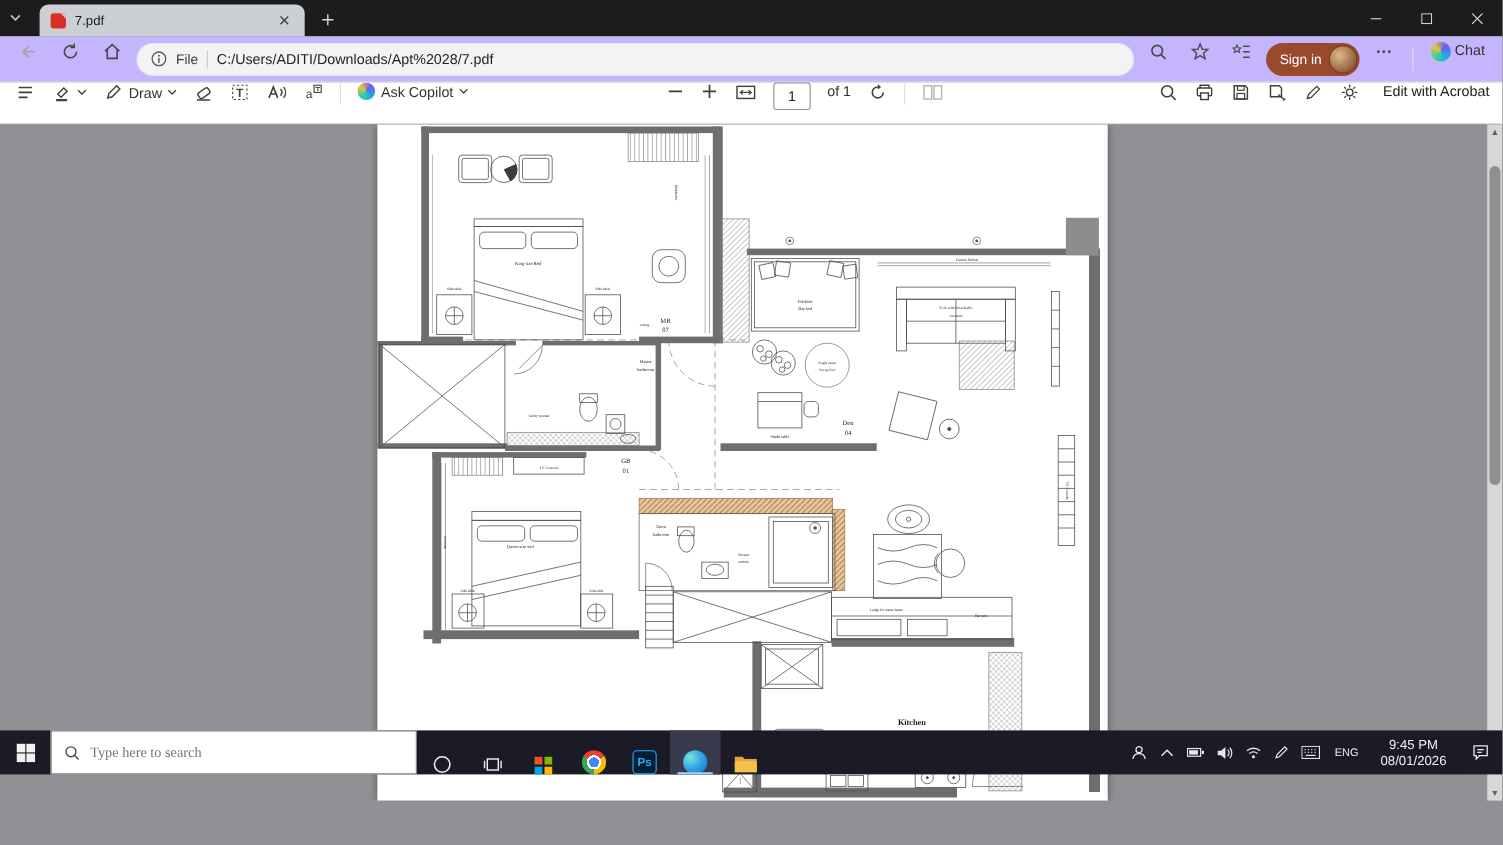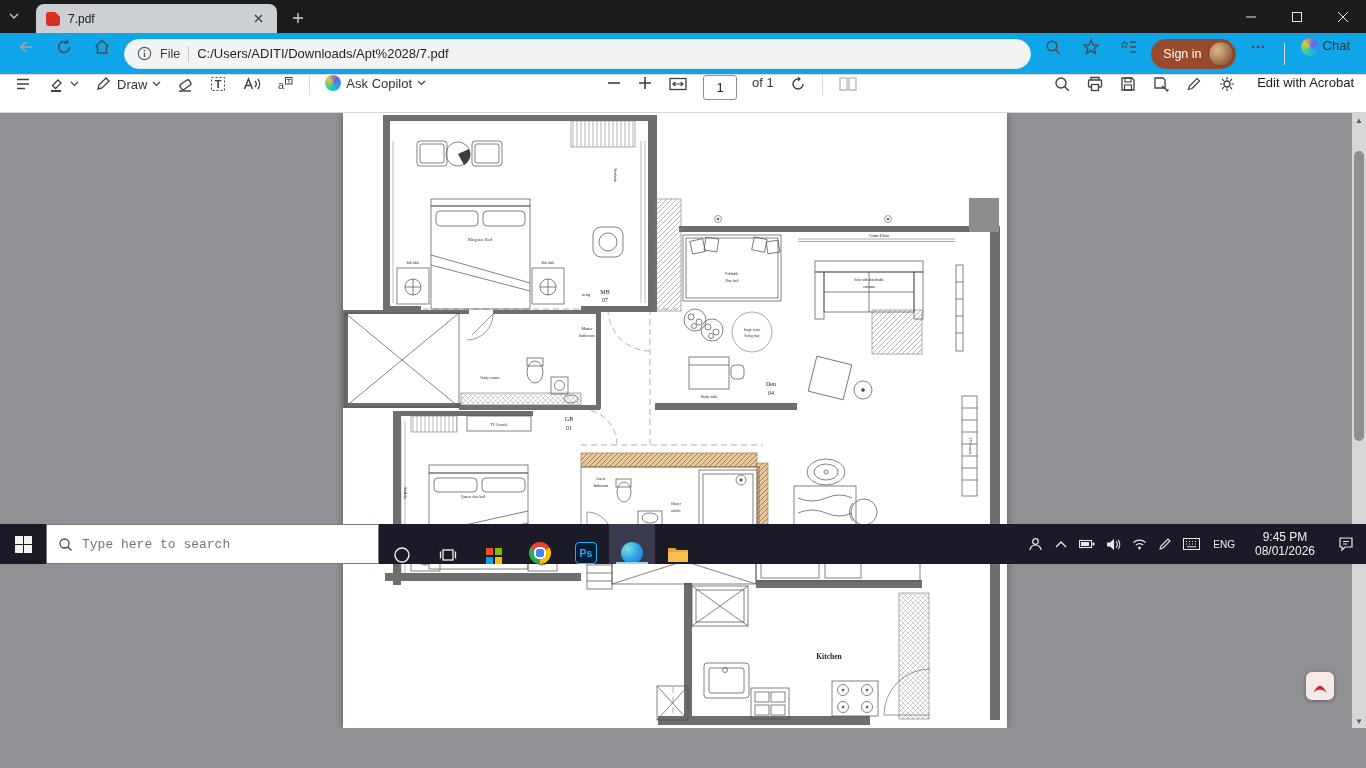--- a/index.html
+++ b/index.html
@@ -1,33 +1,33 @@
 <!DOCTYPE html>
 <html><head>
 <meta charset="utf-8">
 <style>
   *{margin:0;padding:0;box-sizing:border-box}
   html,body{width:1366px;height:768px;overflow:hidden}
   body{font-family:"Liberation Sans",sans-serif;background:#8f9194;position:relative}
-  .screen{position:absolute;inset:0;width:1366px;height:564px}
+  .screen{position:absolute;inset:0;width:1366px;height:704px}
 
   
   .tabstrip{position:absolute;top:0;left:0;right:0;height:33px;background:#1c1c1c;display:flex;align-items:center}
   .tablist-btn{width:28px;height:33px;display:flex;align-items:center;justify-content:center;color:#c8c8c8}
   .tab{position:absolute;left:36px;top:4px;width:241px;height:29px;background:#ccd0d5;border-radius:8px 8px 0 0;display:flex;align-items:center;padding:0 10px;gap:8px}
   .tab-title{font-size:12px;color:#1d1d1d;flex:1;white-space:nowrap;overflow:hidden}
   .pdfico{width:14px;height:14px;border-radius:3px;background:#d93025;position:relative;flex:0 0 auto}
   .pdfico::after{content:"";position:absolute;right:0;top:0;border-style:solid;border-width:0 5px 5px 0;border-color:transparent #f2b6b1 transparent transparent}
   .tabclose{width:18px;height:18px;display:flex;align-items:center;justify-content:center;border-radius:50%}
   .newtab{position:absolute;left:284px;top:4px;width:28px;height:28px;display:flex;align-items:center;justify-content:center;color:#d6d6d6}
   .wincontrols{position:absolute;right:0;top:0;height:33px;display:flex}
   .winbtn{width:46px;height:33px;display:flex;align-items:center;justify-content:center;color:#e6e6e6}
 
   
-  .navbar{position:absolute;top:33px;left:0;right:0;height:42px;background:#0ea5e9;border-bottom:1px solid #e2e2e2;display:flex;align-items:center;padding:0 10px;gap:6px}
+  .navbar{position:absolute;top:33px;left:0;right:0;height:42px;background:#c4b5fd;border-bottom:1px solid #e2e2e2;display:flex;align-items:center;padding:0 10px;gap:6px}
   .navbtn{width:32px;height:32px;display:flex;align-items:flex-start;justify-content:center;border-radius:6px;flex:0 0 auto}
   .urlpill{flex:1;height:30px;border-radius:15px;background:#f1f3f5;border:1px solid #e4e7ea;display:flex;align-items:center;padding:0 12px;gap:8px;min-width:0}
   .scheme{font-size:12.5px;color:#3c3c3c}
   .pilldiv{width:1px;height:16px;background:#c9c9c9}
   .url{font-size:13px;color:#1f1f1f;white-space:nowrap;overflow:hidden}
   .signin{height:30px;border-radius:16px;background:#9a4a2c;display:flex;align-items:center;gap:6px;padding:2px 2px 2px 12px;flex:0 0 auto}
   .signin-label{color:#fff;font-size:12.5px}
   .avatar{width:26px;height:26px;border-radius:50%;background:radial-gradient(circle at 35% 35%,#e0b98a,#8a5a3a 75%);border:1px solid #7c3a20}
   .copilot{width:18px;height:18px;border-radius:50%;background:conic-gradient(from 40deg,#6a5cf5,#25a8e0,#35d0a0,#e8c23a,#6a5cf5)}
   .chatlbl{font-size:13px;color:#333;margin-left:4px}
@@ -51,21 +51,21 @@
   .page{position:absolute;left:343px;top:0;width:664px;height:615px;background:#ffffff;box-shadow:0 0 7px rgba(0,0,0,.4)}
   .vscroll{position:absolute;right:0;top:0;width:14px;height:615px;background:#d7d7d7}
   .scrollarrow{position:absolute;left:0;width:14px;height:14px;display:flex;align-items:center;justify-content:center;color:#5e5e5e;font-size:8px}
   .thumb{position:absolute;left:2px;top:38px;width:10px;height:290px;border-radius:5px;background:#8f8f8f}
   .fab{position:absolute;right:32px;bottom:28px;width:28px;height:28px;border-radius:6px;background:#f7e9e7;box-shadow:0 1px 4px rgba(0,0,0,.35);display:flex;align-items:center;justify-content:center}
 
   
   .taskbar{position:absolute;bottom:0;left:0;right:0;height:40px;background:#1b1b27;display:flex;align-items:center;color:#f0f0f0}
   .startbtn{width:46px;height:40px;display:flex;align-items:center;justify-content:center}
   .tsearch{width:333px;height:40px;background:#ffffff;border:1px solid #7a7a7a;display:flex;align-items:center;gap:9px;padding:0 11px}
-  .tsearch input{border:none;outline:none;flex:1;font-size:13px;font-family:Liberation Mono, monospace;color:#333;background:transparent}
+  .tsearch input{border:none;outline:none;flex:1;font-size:13px;font-family:Liberation Serif, serif;color:#333;background:transparent}
   .tile{width:46px;height:40px;display:flex;align-items:flex-end;justify-content:center;position:relative}
   .tile.active{background:#3a3a4e}
   .tile.active::after{content:"";position:absolute;bottom:0;left:7px;right:7px;height:2px;background:#9cd2f7}
   .msgrid{width:16px;height:16px;display:grid;grid-template-columns:7px 7px;grid-template-rows:7px 7px;gap:2px}
   .msgrid span{display:block}
   .chromeico{width:22px;height:22px;border-radius:50%;background:
      radial-gradient(circle at 50% 50%,#4285f4 0 4.5px,#fff 4.5px 6.5px,rgba(0,0,0,0) 6.5px),
      conic-gradient(from -60deg,#ea4335 0deg 120deg,#fbbc05 120deg 240deg,#34a853 240deg 360deg)}
   .psico{width:22px;height:22px;background:#001e36;border:1px solid #2daef5;border-radius:4px;color:#2daef5;font-size:10.5px;font-weight:bold;display:flex;align-items:center;justify-content:center}
   .edgeico{width:22px;height:22px;border-radius:50%;background:radial-gradient(circle at 30% 30%,#7be3d8 0%,#35a7e8 45%,#1b66c9 100%)}

